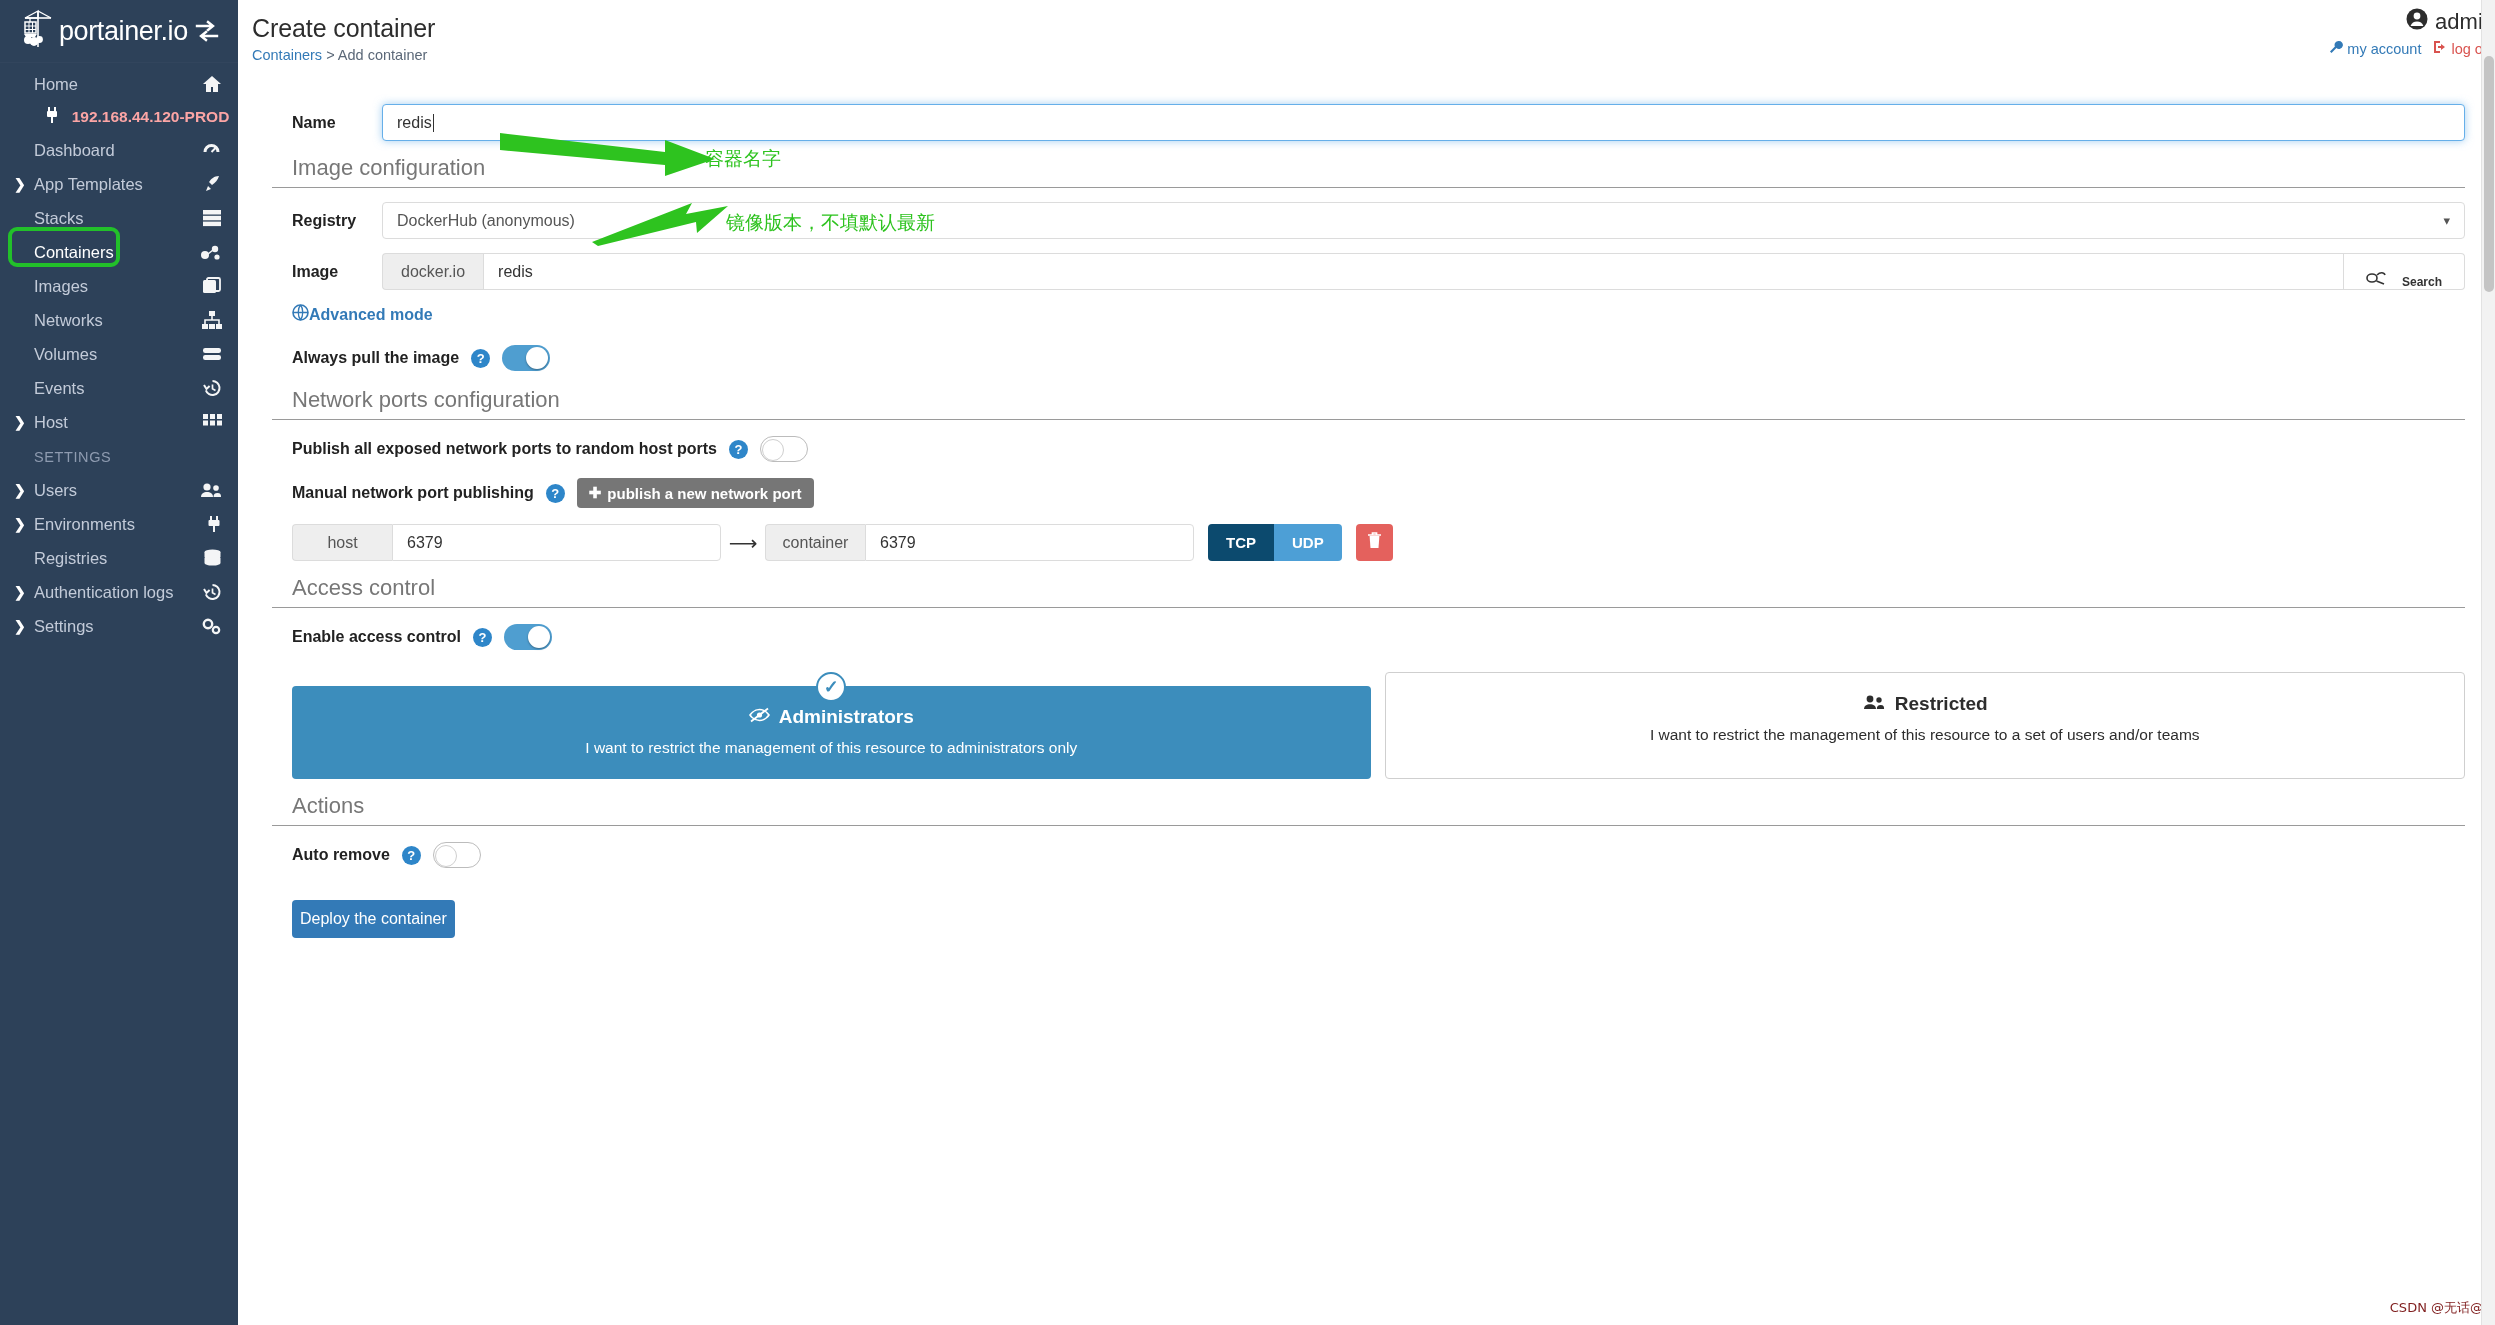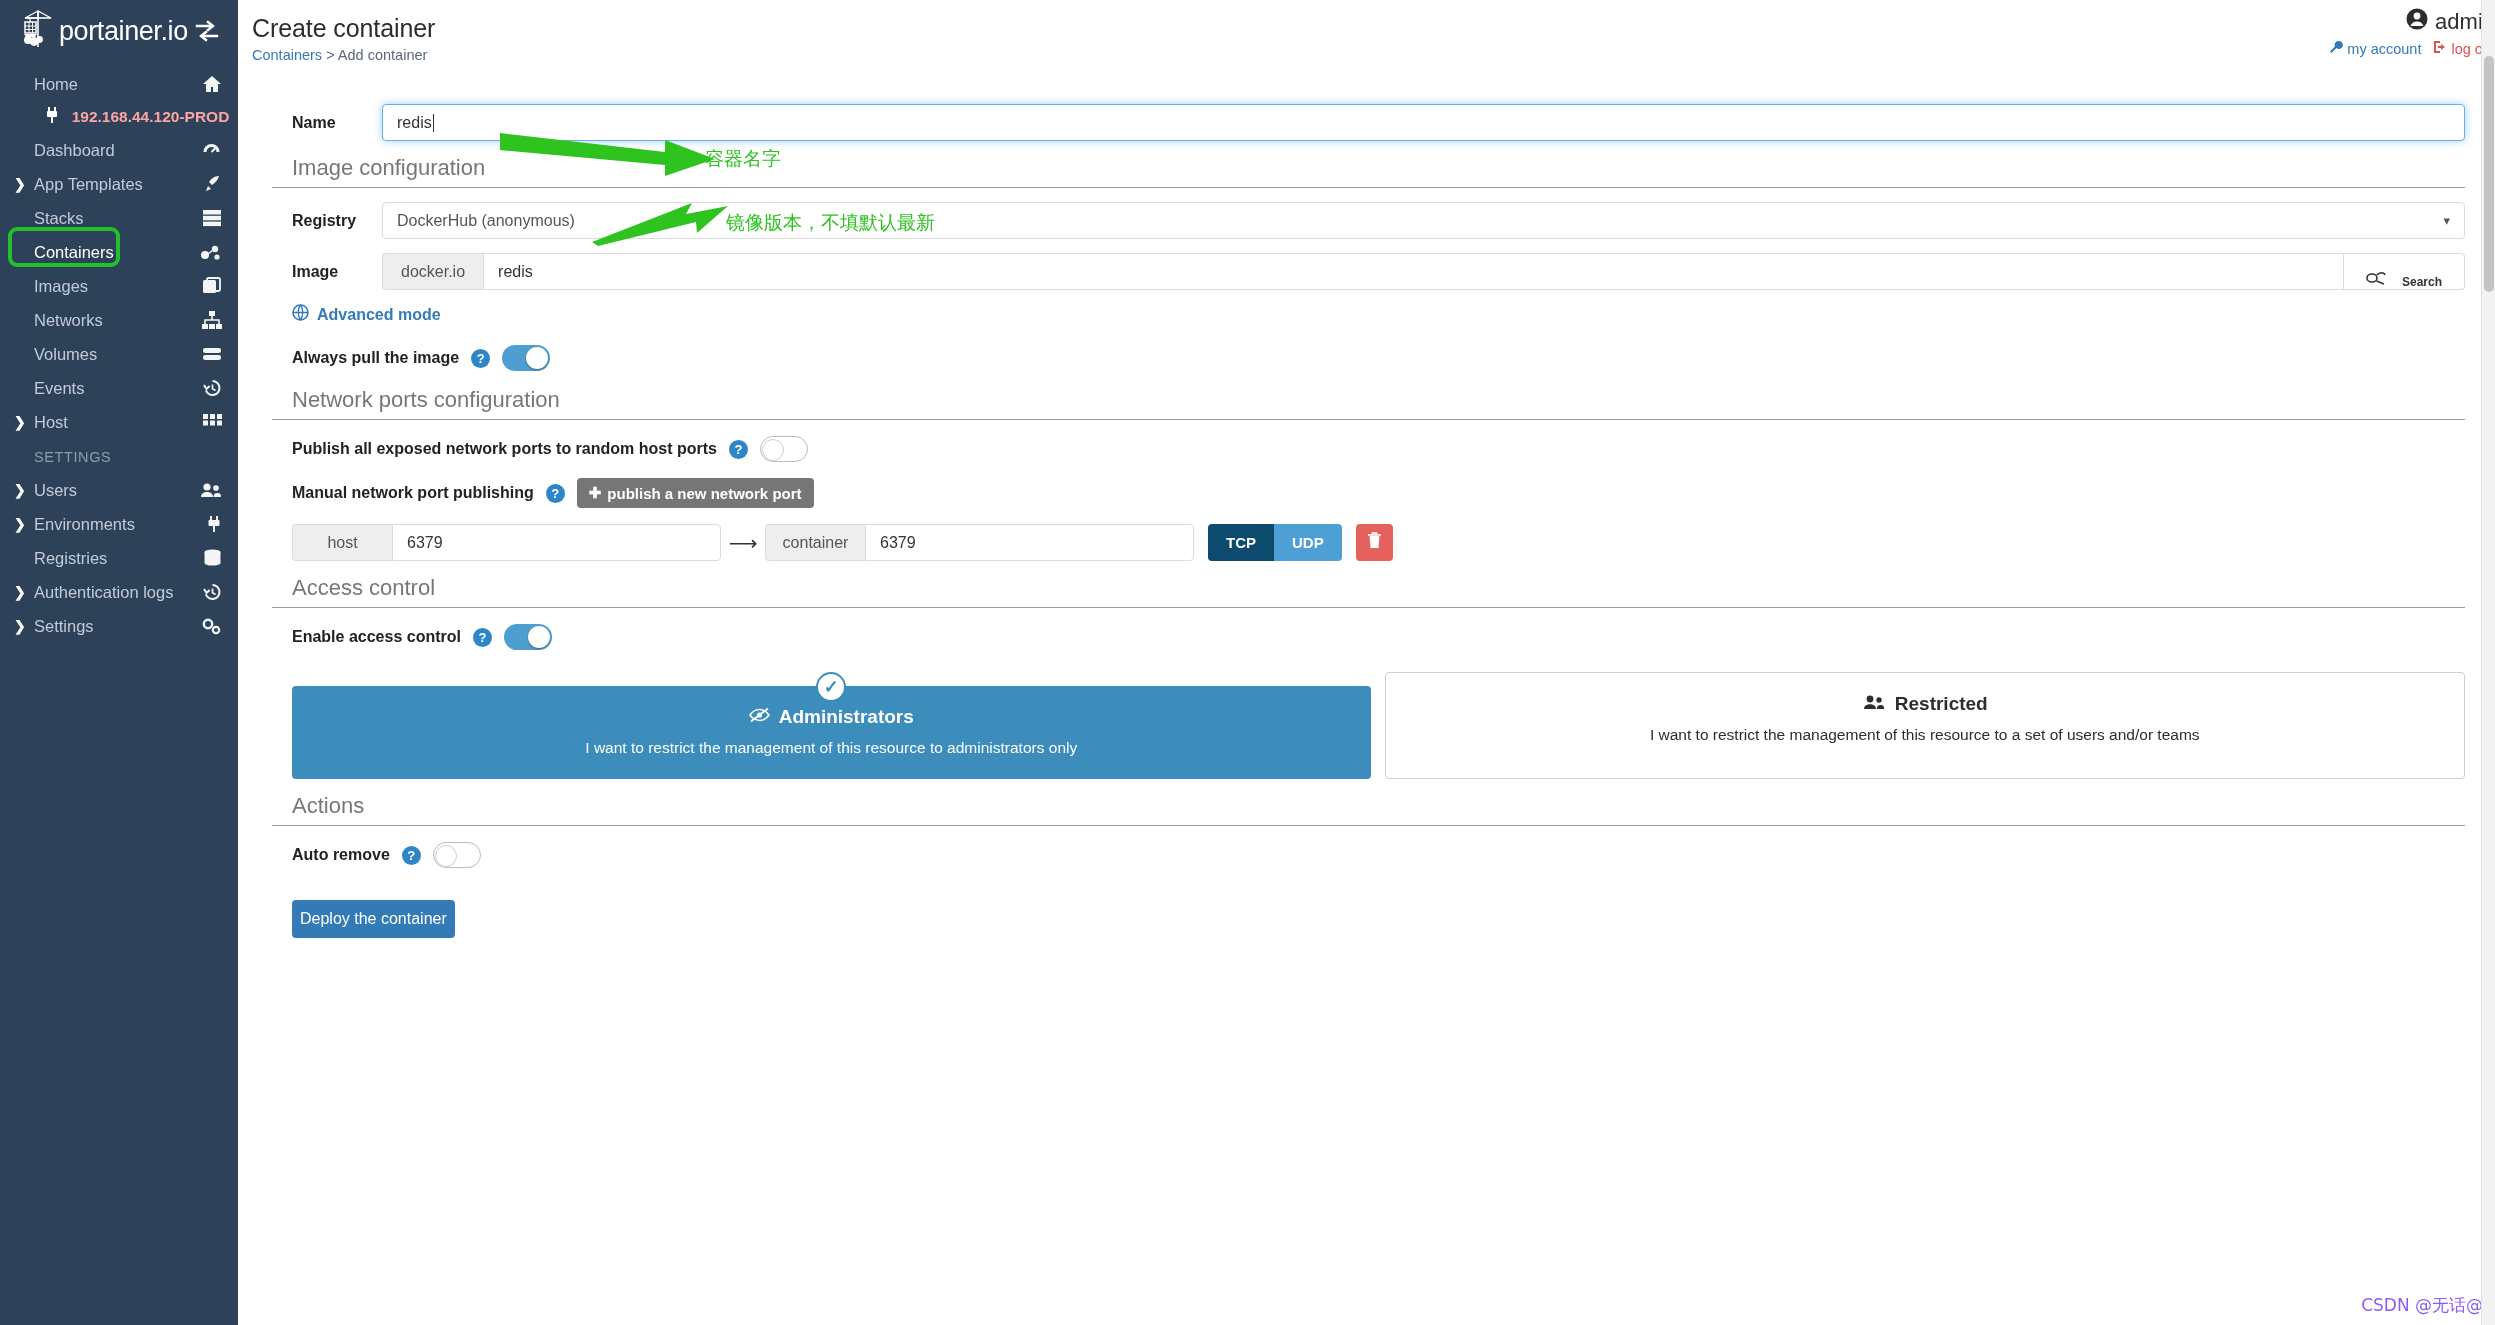--- a/index.html
+++ b/index.html
@@ -127,21 +127,21 @@
     padding: 0 14px; display: flex; align-items: center; font-size: 16px; color: #333;
     height: 37px; background: #fff;
   }
   .ig-btn {
     border: 1px solid #dcdcdc; border-left: none; border-radius: 0 4px 4px 0;
     background: #fff; padding: 0 22px; display: flex; align-items: flex-end; gap: 16px;
     font-size: 12px; font-weight: bold; color: #333; height: 37px;
   }
 
   .advanced-link {
-    display: flex; align-items: center; gap: 8px;
+    display: flex; align-items: center; 
     padding-left: 20px; margin: 14px 0 20px 0;
     color: #337ab7; font-size: 16px; font-weight: bold;
   }
 
   .toggle-row { display: flex; align-items: center; padding-left: 20px; margin: 16px 0; gap: 12px; }
   .toggle-label { font-size: 16px; font-weight: bold; color: #222; }
   .help-icon {
     width: 19px; height: 19px; border-radius: 50%; background: #2e86c9; color: #fff;
     font-size: 13px; font-weight: bold; display: inline-flex; align-items: center;
     justify-content: center; flex: 0 0 19px;
@@ -213,21 +213,21 @@
 
   
   .anno-text {
     position: absolute; color: #2ec31f; font-size: 19px; white-space: nowrap;
     font-family: "DejaVu Sans", sans-serif; font-weight: 500;
   }
   .anno-arrow { position: absolute; pointer-events: none; }
 
   .watermark {
     position: absolute; right: 12px; bottom: 8px;
-    font-size: 17px; color: #8b5cf6; font-family: "DejaVu Sans", sans-serif;
+    font-size: 13px; color: #7f1d1d; font-family: "DejaVu Sans", sans-serif;
   }
 
   .scrollbar-track {
     position: absolute; top: 0; right: 0; width: 14px; height: 1325px;
     background: #f2f2f2; border-left: 1px solid #e2e2e2;
   }
   .scrollbar-thumb {
     position: absolute; top: 56px; left: 2px; width: 10px; height: 236px;
     background: #c4c4c4; border-radius: 5px;
   }

